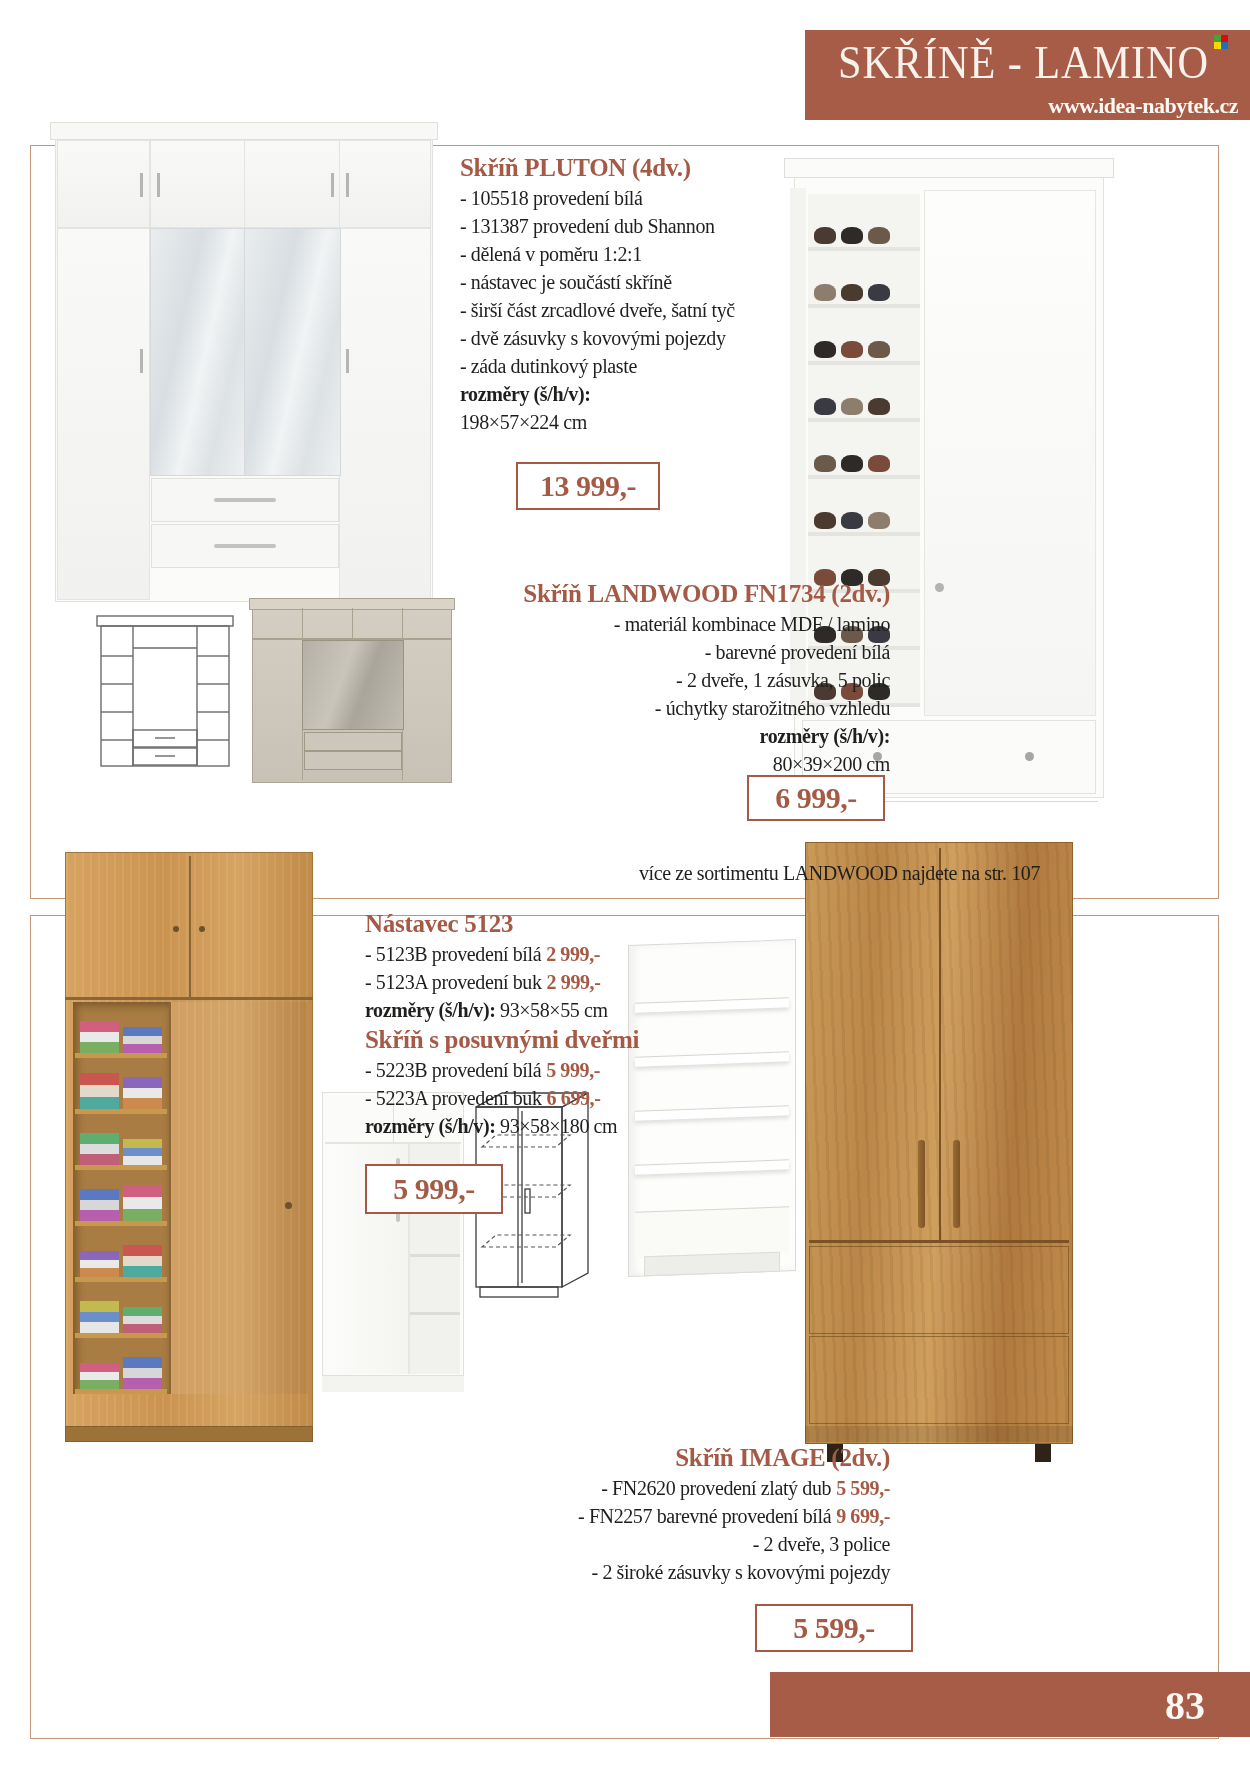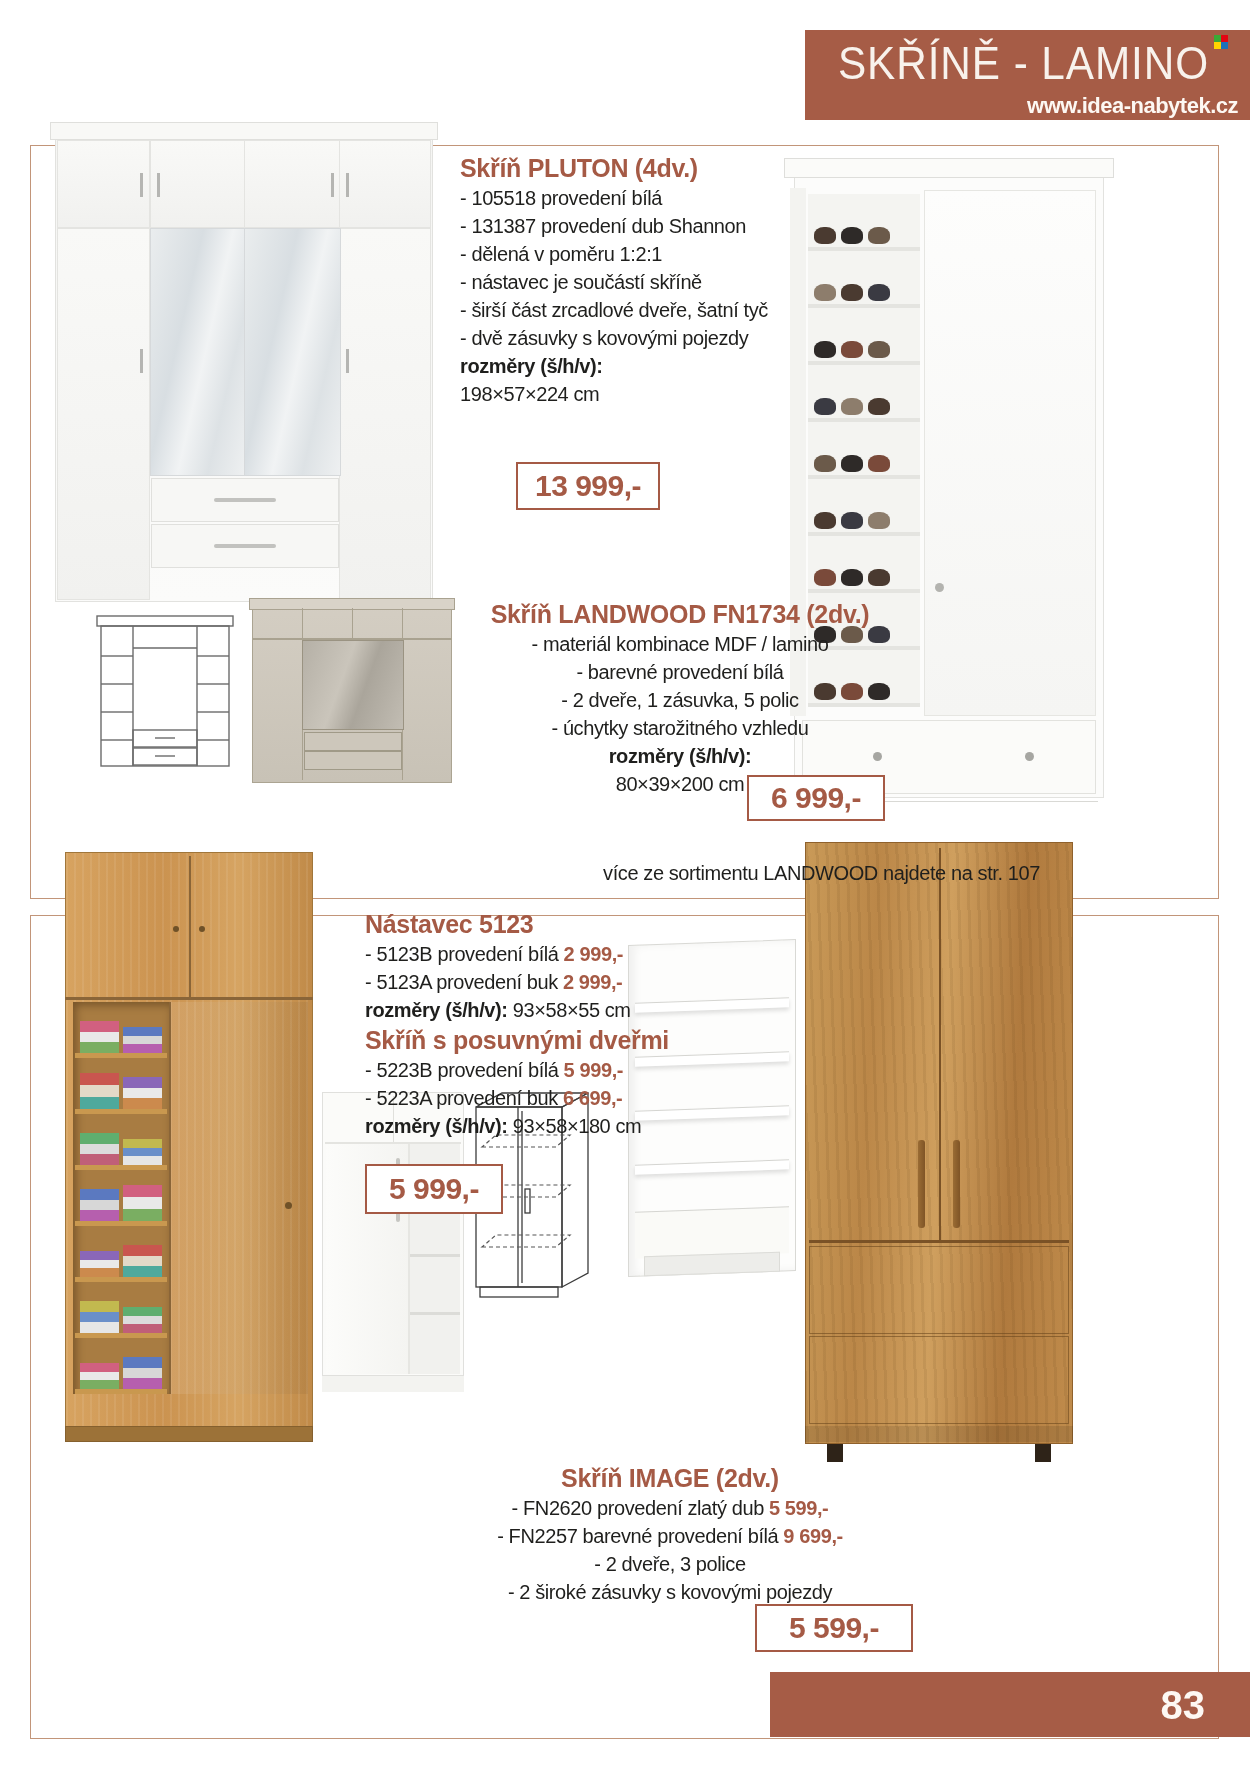--- a/index.html
+++ b/index.html
@@ -1,36 +1,36 @@
 <!DOCTYPE html>
 <html><head>
 <meta charset="utf-8">
 <style>
   html,body{margin:0;padding:0;background:#ffffff;}
   .page{position:relative;width:1250px;height:1768px;background:#ffffff;overflow:hidden;
-        font-family:Liberation Sans, sans-serif;color:#1f1f1d;}
+        font-family:Liberation Serif, serif;color:#1f1f1d;}
 
   
   .frame{position:absolute;border:1px solid #c29579;z-index:1;}
   .frame-top{left:30px;top:145px;width:1187px;height:752px;}
   .frame-bottom{left:30px;top:915px;width:1187px;height:822px;}
 
   
   .banner{position:absolute;left:805px;top:30px;width:445px;height:90px;background:#a65c46;z-index:3;}
   .banner-title{position:absolute;left:0;right:8px;top:6px;text-align:center;color:#f8f2ec;
         font-size:46px;letter-spacing:1px;white-space:nowrap;transform:scaleX(.92);transform-origin:top center;}
   .banner-url{position:absolute;right:12px;bottom:1px;color:#fdf8f3;font-weight:bold;font-size:22px;letter-spacing:-0.5px;}
   .logo{position:absolute;right:22px;top:5px;width:14px;height:14px;display:grid;grid-template-columns:7px 7px;grid-template-rows:7px 7px;}
   .logo i{display:block;}
   .lg1{background:#3aaa35}.lg2{background:#e30613}.lg3{background:#ffd500}.lg4{background:#1d71b8}
 
   
   .tb{position:absolute;font-size:20px;line-height:28px;color:#1f1f1d;letter-spacing:-0.4px;z-index:4;}
   .tb .title{color:#a55a45;font-weight:bold;font-size:25px;line-height:32px;letter-spacing:-0.3px;}
-  .tb.right{text-align:center;margin-top:20px;}
+  .tb.right{text-align:right;}
   .dims-label{font-weight:bold;}
   .inline-price{color:#a55a45;font-weight:bold;margin-left:5px;}
   .price-box{position:absolute;border:2px solid #a55a45;background:#fff;color:#a55a45;font-weight:bold;
         font-size:30px;letter-spacing:-0.5px;display:flex;align-items:center;justify-content:center;z-index:4;}
   .note{position:absolute;font-size:20px;letter-spacing:-0.4px;z-index:4;}
 
   
   .page-bar{position:absolute;left:770px;top:1672px;width:480px;height:65px;background:#a65c46;z-index:5;}
   .page-num{position:absolute;right:45px;top:50%;transform:translateY(-50%);color:#fdf8f3;font-weight:bold;font-size:40px;}
 
@@ -376,20 +376,21 @@
   </div>
 
   <div class="tb" style="left:460px;top:152px;width:345px;">
     <div class="title">Skříň PLUTON (4dv.)</div>
     <div>- 105518 provedení bílá</div>
     <div>- 131387 provedení dub Shannon</div>
     <div>- dělená v poměru 1:2:1</div>
     <div>- nástavec je součástí skříně</div>
     <div>- širší část zrcadlové dveře, šatní tyč</div>
     <div>- dvě zásuvky s kovovými pojezdy</div>
+    <div>- záda dutinkový plaste</div>
     <div class="dims-label">rozměry (š/h/v):</div>
     <div>198×57×224 cm</div>
   </div>
   <div class="price-box" style="left:516px;top:462px;width:140px;height:44px;text-align:center;">13 999,-</div>
 
   <div class="tb right" style="right:360px;top:578px;width:420px;">
     <div class="title">Skříň LANDWOOD FN1734 (2dv.)</div>
     <div>- materiál kombinace MDF / lamino</div>
     <div>- barevné provedení bílá</div>
     <div>- 2 dveře, 1 zásuvka, 5 polic</div>

